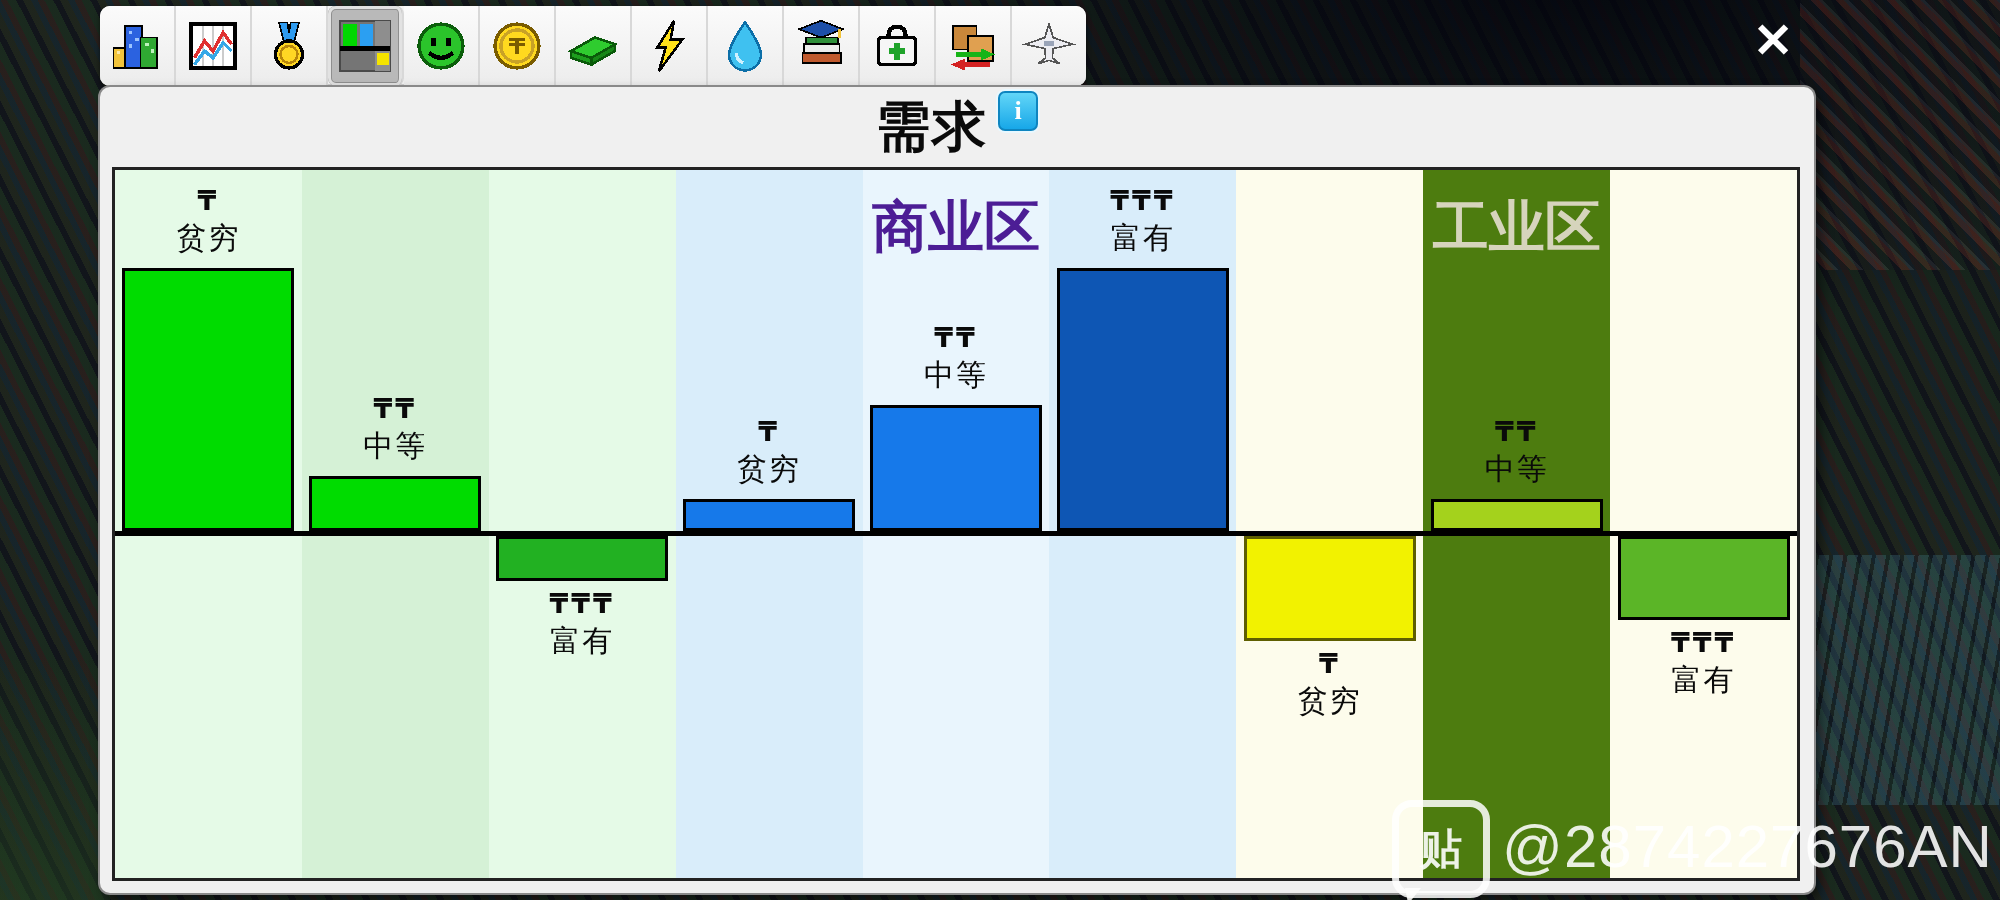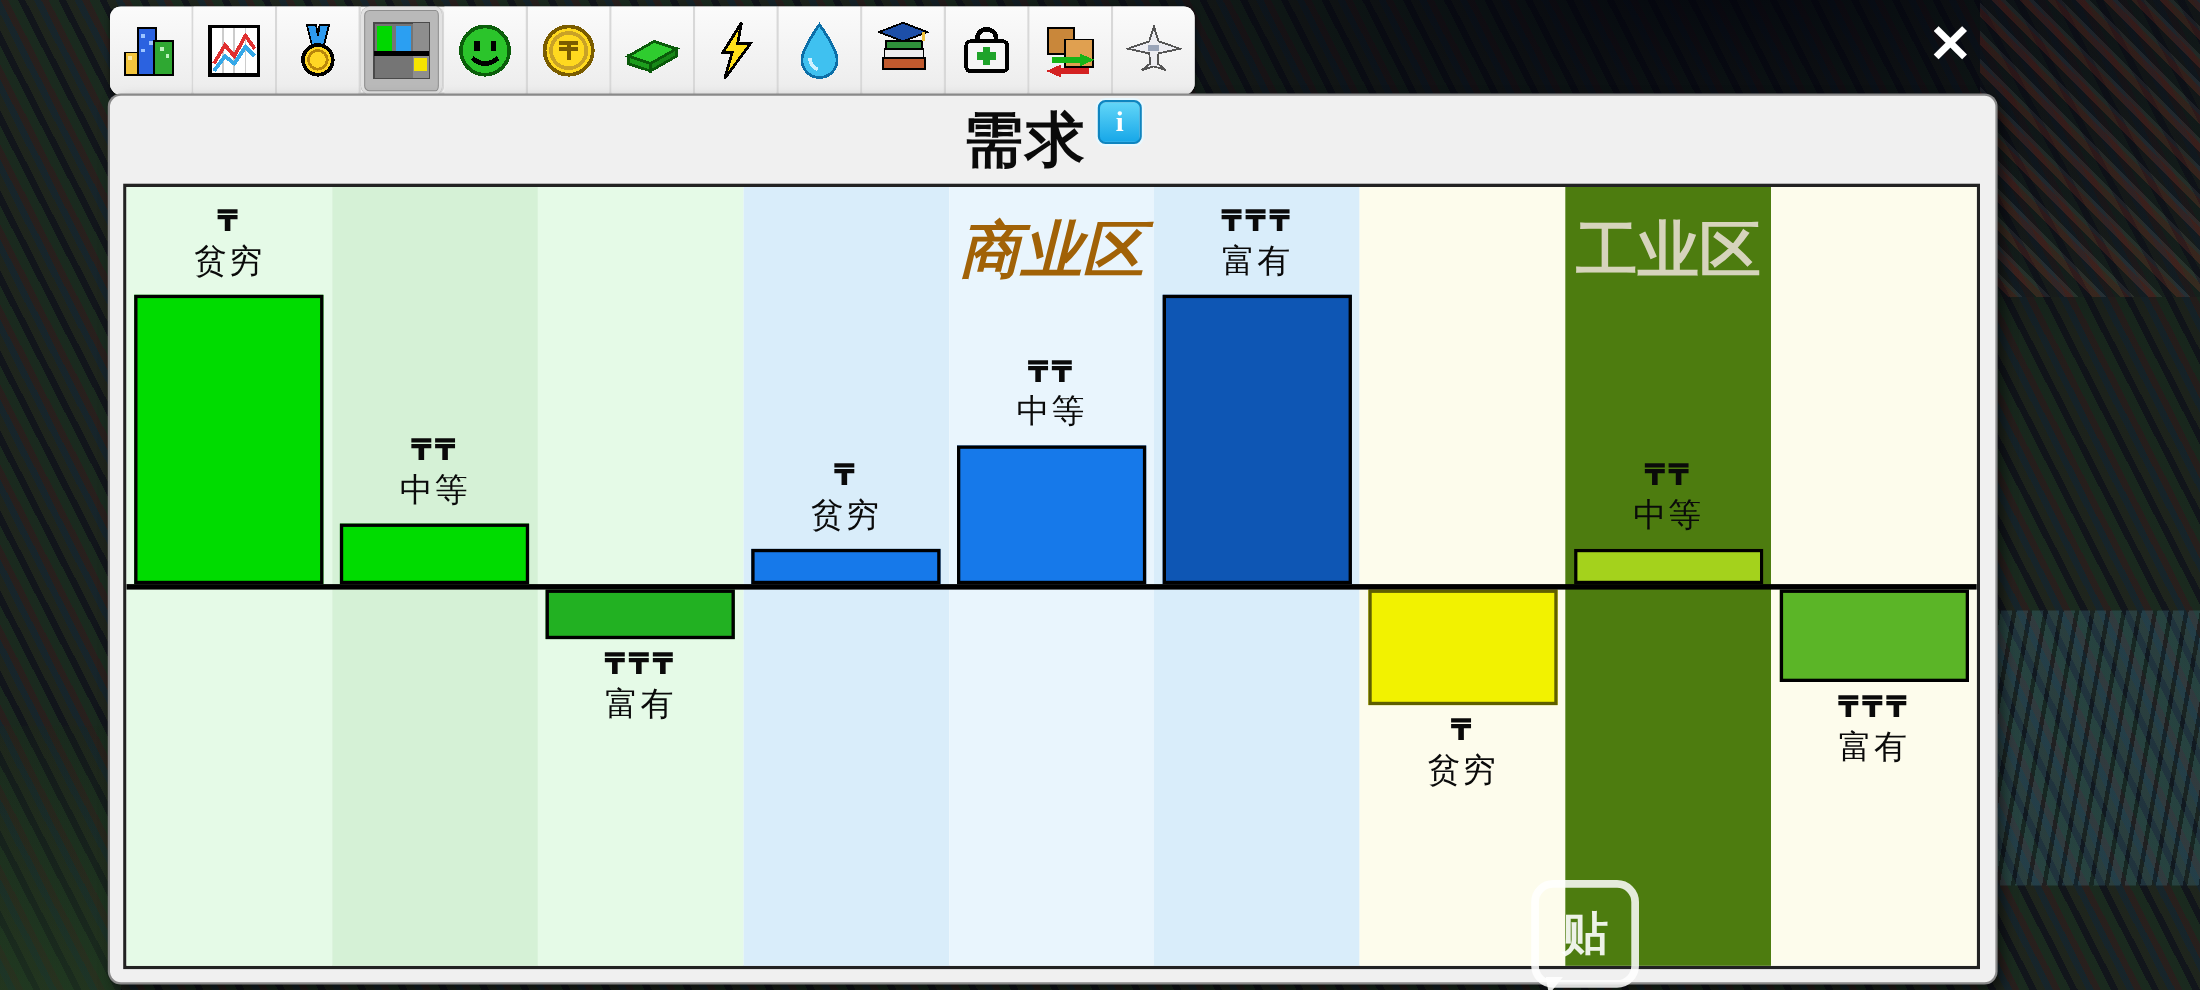--- a/index.html
+++ b/index.html
@@ -273,21 +273,21 @@
           </div>
         </div>
         <div class="col" style="background: rgb(217, 237, 250);">
           <div class="bar" style="height: 32px; background: rgb(22, 121, 234); border-color: rgb(0, 0, 0); top: 329px;"></div>
           <div class="bar-label" style="top: 249px;">
             <div class="cur">₸</div>
             <div class="wl">贫穷</div>
           </div>
         </div>
         <div class="col" style="background: rgb(233, 245, 253);">
-          <div class="zone-label" style="color: #a16207; font-style: italic;">商业区</div>
+          <div class="zone-label" style="color: #4c1d95;">商业区</div>
           <div class="bar" style="height: 126px; background: rgb(22, 121, 234); border-color: rgb(0, 0, 0); top: 235px;"></div>
           <div class="bar-label" style="top: 155px;">
             <div class="cur">₸₸</div>
             <div class="wl">中等</div>
           </div>
         </div>
         <div class="col" style="background: rgb(217, 237, 250);">
           <div class="bar" style="height: 263px; background: rgb(14, 86, 180); border-color: rgb(0, 0, 0); top: 98px;"></div>
           <div class="bar-label" style="top: 18px;">
             <div class="cur">₸₸₸</div>
@@ -316,13 +316,14 @@
             <div class="wl">富有</div>
           </div>
         </div>
         <div class="baseline"></div>
     </div>
   </div>
 
   <div class="wm-icon">
       <span>贴</span>
     </div>
+  <div class="wm-text">@2874227676AN</div>
 </div>
 
 </body></html>

